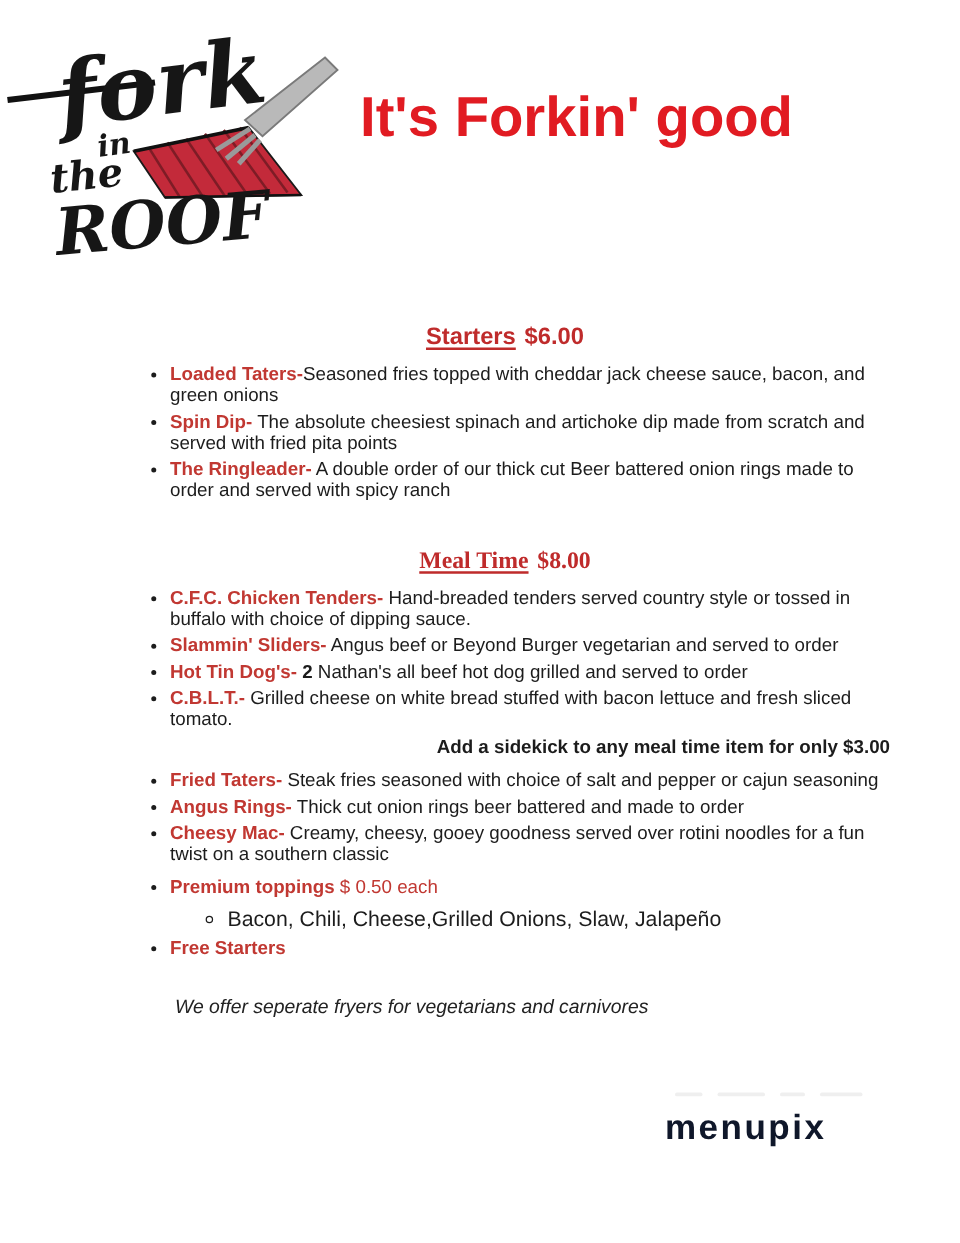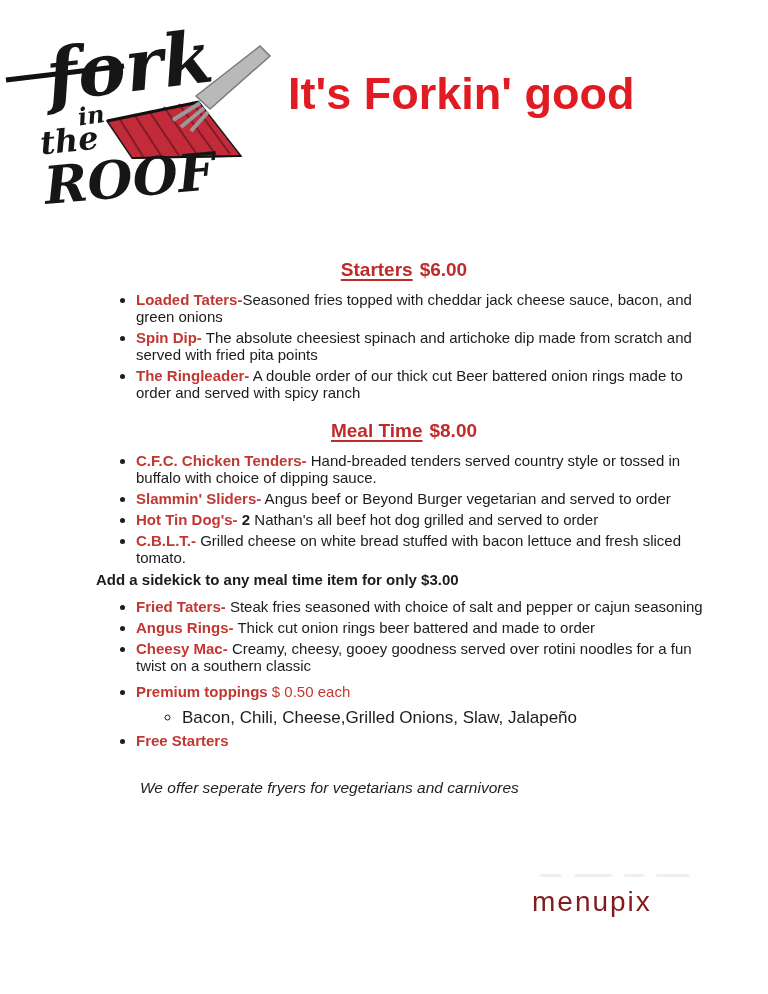--- a/index.html
+++ b/index.html
@@ -25,54 +25,54 @@
     text-align:center;font-weight:bold;font-size:19px;line-height:24px;
     color:#bf2b2b;
   }
   .sec-h .t{
     text-decoration:underline;
     text-decoration-thickness:2px;
     text-underline-offset:3px;
   }
   .sec-h .p{margin-left:7px;}
   .sub-note{
-    text-align:left;font-weight:bold;font-size:15px;line-height:19px;
+    text-align:right;font-weight:bold;font-size:15px;line-height:19px;
     margin-top:2px;color:#1c1c1c;
   }
   ul.main{
     list-style:disc;margin:9px 0 0 0;padding:0 0 0 40px;
     font-size:15px;line-height:17px;
   }
   ul.main>li{margin:0 0 4px 0;padding-left:0;}
   .nm{color:#c13832;font-weight:bold;}
   .bd{font-weight:bold;}
   .rsuf{color:#c13832;}
   ul.sub{
     list-style:circle;margin:9px 0 6px 0;padding:0 0 0 46px;
     font-size:17px;line-height:17px;color:#1c1c1c;
   }
   ul.sub>li{margin:0;}
   .mt18{margin-top:18px;}
-  .sec2{margin-top:18px;}
+  .sec2{margin-top:36px;font-family:Liberation Serif, serif;}
   .sec3{margin-top:10px;}
   .tops{margin-top:20px;}
   .footnote{
     margin:30px 0 0 44px;font-style:italic;font-size:15.5px;color:#222;
   }
 
   
   .wm-dashes{position:absolute;left:540px;top:874px;height:4px;white-space:nowrap;}
   .wm-dashes i{display:inline-block;height:3px;background:#efefef;border-radius:2px;margin-right:12px;vertical-align:top;}
   .wm-dashes i:nth-child(1){width:22px;}
   .wm-dashes i:nth-child(2){width:38px;}
   .wm-dashes i:nth-child(3){width:20px;}
   .wm-dashes i:nth-child(4){width:34px;}
   .wm{
     position:absolute;left:532px;top:886px;
-    font-size:28px;color:#7f1d1d;letter-spacing:2px;font-weight:normal;
+    font-size:28px;color:#0f172a;letter-spacing:2px;font-weight:bold;
   }
 </style>
 </head>
 <body>
 
 <div class="page">
 
   <div class="logo">
     <svg width="272" height="198" viewBox="0 0 272 198">
 

